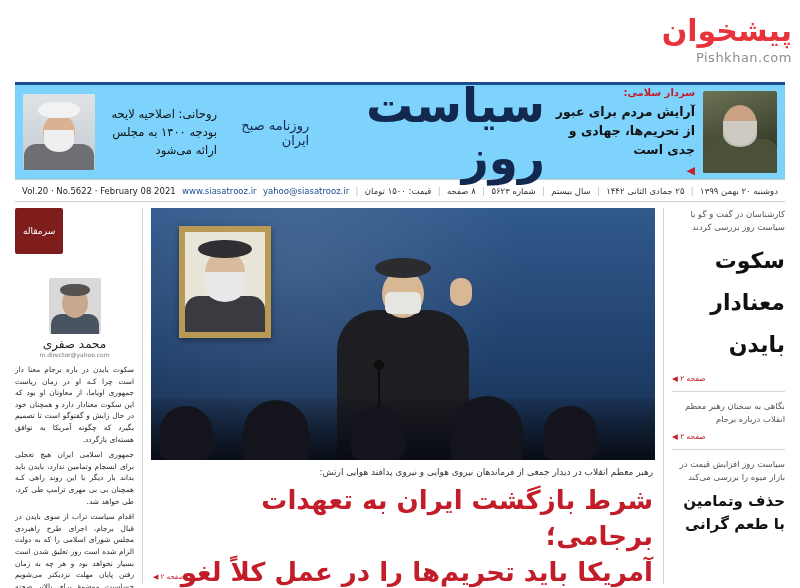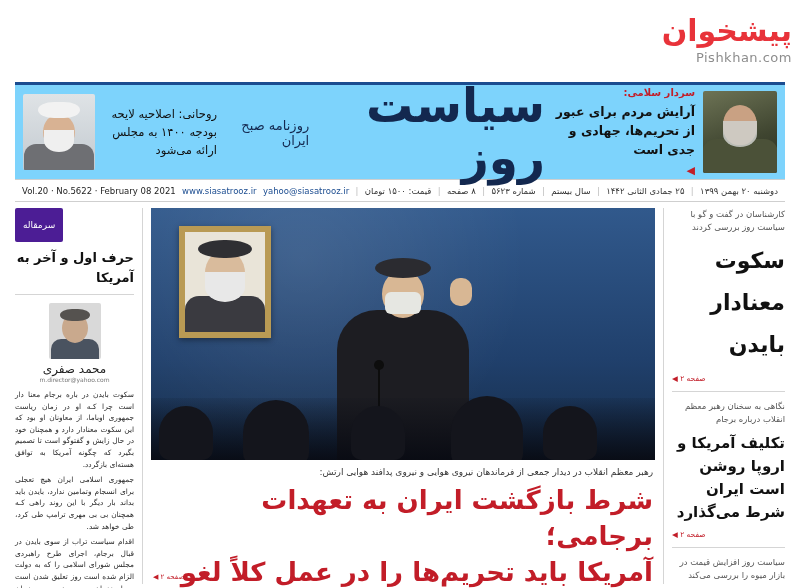--- a/index.html
+++ b/index.html
@@ -371,26 +371,26 @@
   
   .col-left {
     width: 128px;
     padding-right: 8px;
     border-right: 1px solid #d5d5d5;
     direction: rtl;
     text-align: right;
   }
   .l-badge {
     display: inline-block;
-    background: #4c1d95;
+    background: #7f1d1d;
     color: #fff;
     font-size: 9px;
-    padding: 12px 8px;
+    padding: 18px 8px;
     border-radius: 2px;
-    margin-bottom: 6px;
+    margin-bottom: 24px;
   }
   .l-title {
     font-size: 13px;
     font-weight: bold;
     color: #111;
     line-height: 20px;
     padding-bottom: 6px;
     border-bottom: 1px solid #d5d5d5;
     margin-bottom: 8px;
   }
@@ -511,21 +511,20 @@
 
 <div class="content">
 
   <div class="col-right">
     <div class="r-kicker">کارشناسان در گفت و گو با سیاست روز بررسی کردند</div>
     <div class="r-title">سکوت معنادار بایدن</div>
     <div class="r-more">صفحه ۲ ◀</div>
     <div class="rule"></div>
 
     <div class="r-kicker">نگاهی به سخنان رهبر معظم انقلاب درباره برجام</div>
-    <div class="r-title2">تکلیف آمریکا و اروپا روشن است ایران شرط می‌گذارد</div>
     <div class="r-more">صفحه ۲ ◀</div>
     <div class="rule"></div>
 
     <div class="r-kicker">سیاست روز افزایش قیمت در بازار میوه را بررسی می‌کند</div>
     <div class="r-title3">حذف وتمامین با طعم گرانی</div>
 
   </div>
 
   <div class="col-center">
     <div class="photo-main">
@@ -556,21 +555,20 @@
     <div class="lead-kicker">رهبر معظم انقلاب در دیدار جمعی از فرماندهان نیروی هوایی و نیروی پدافند هوایی ارتش:</div>
     <div class="lead-head">شرط بازگشت ایران به تعهدات برجامی؛</div>
     <div class="lead-head">آمریکا باید تحریم‌ها را در عمل کلاً لغو کند</div>
     <div class="pagemark" style="left:10px;">صفحه ۲ ◀</div>
   </div>
 
   <div class="col-left">
     <div style="text-align:left;">
       <span class="l-badge">سرمقاله</span>
     </div>
-    <div class="l-title">حرف اول و آخر به آمریکا</div>
     <div class="l-author">
       <div class="l-avatar">
         <div class="a-body"></div>
           <div class="a-face"></div>
           <div class="a-hair"></div>
       </div>
       <div class="l-name">محمد صفری</div>
       <div class="l-mail">m.director@yahoo.com</div>
     </div>
     <div class="l-body">

